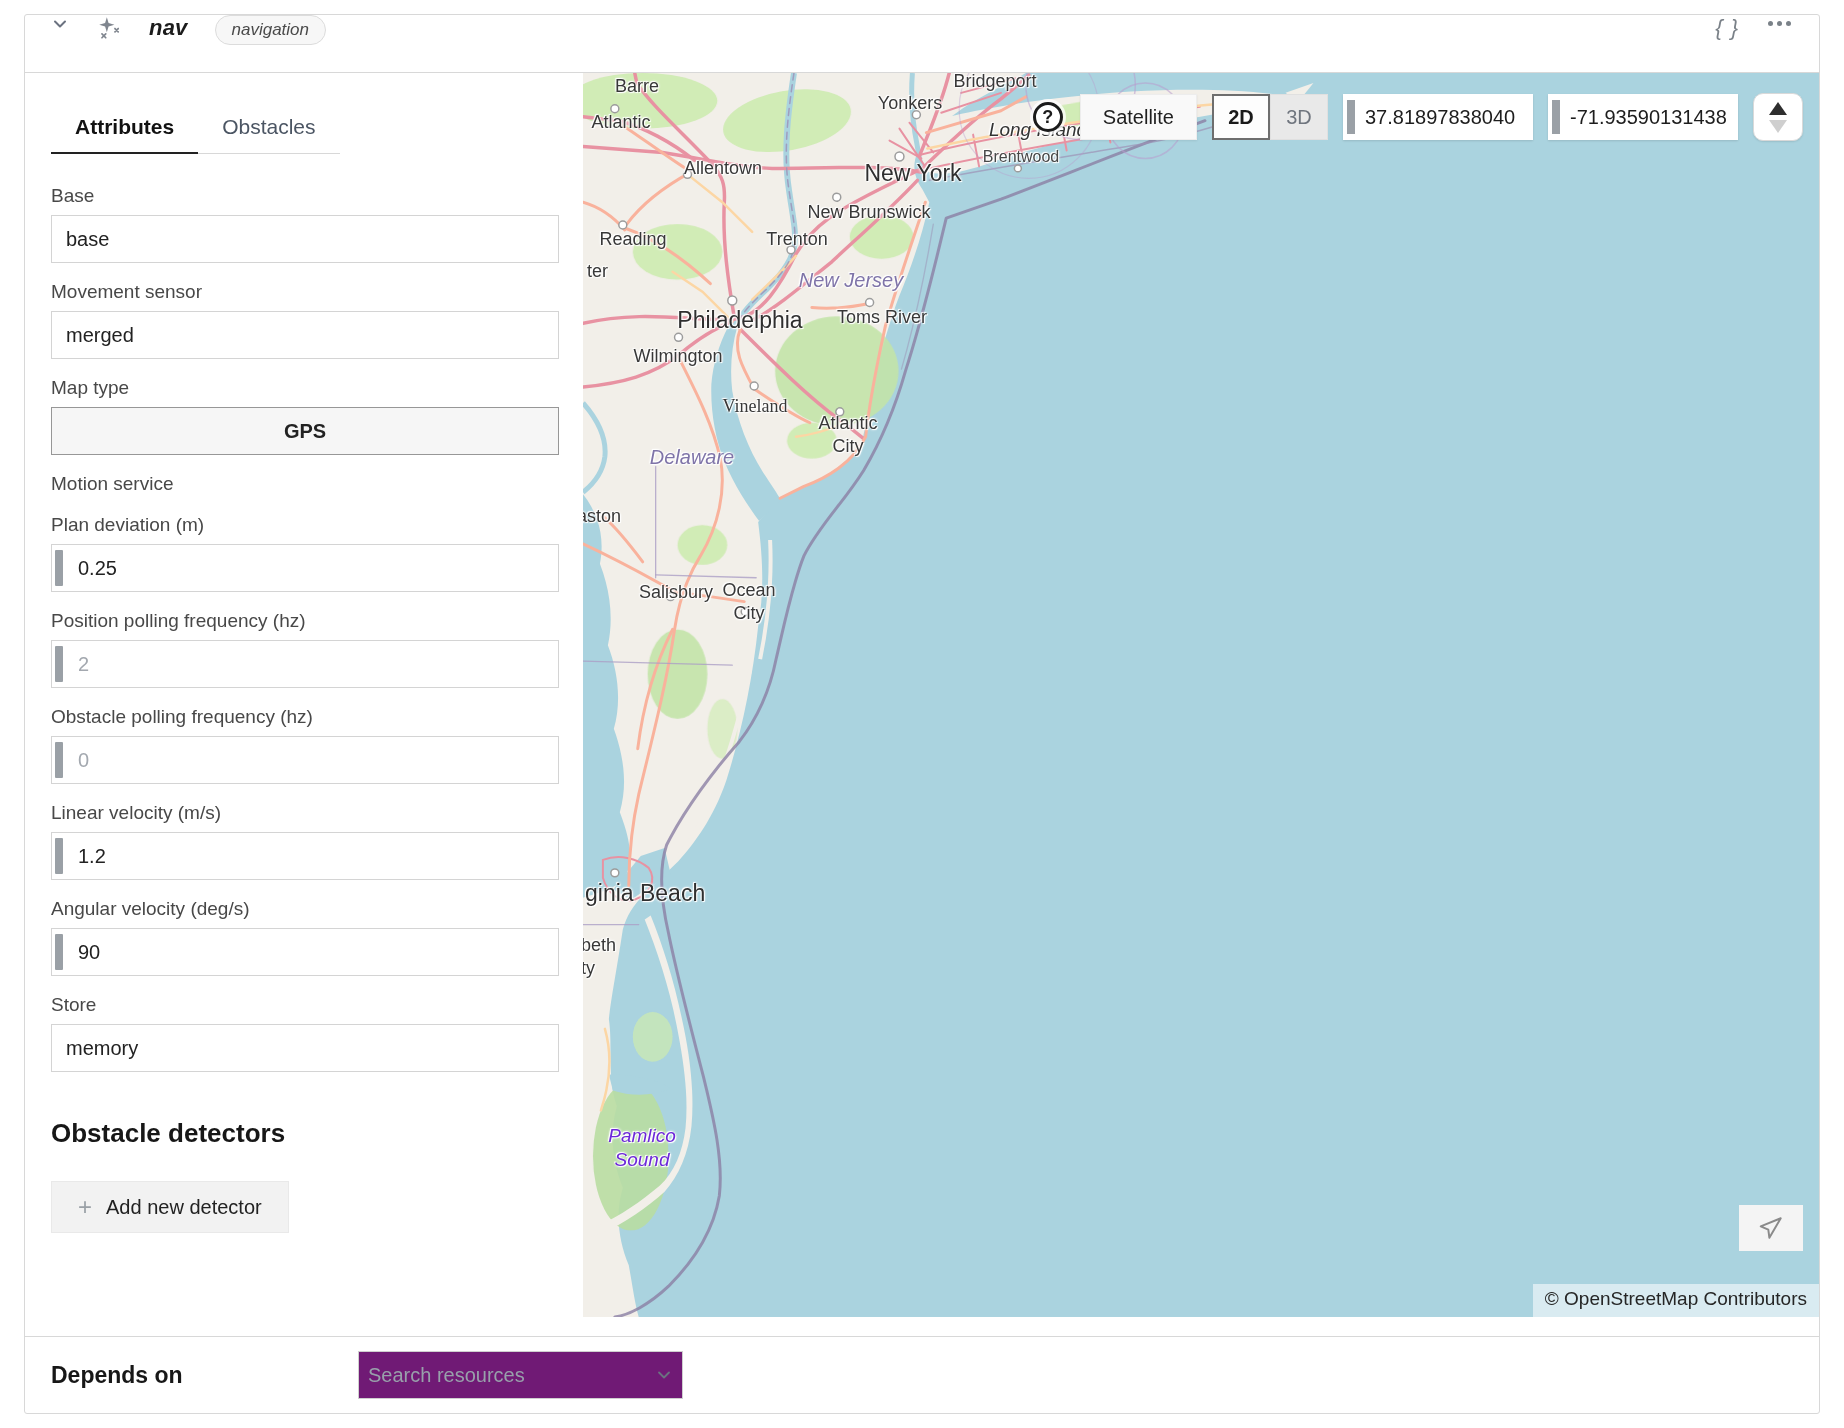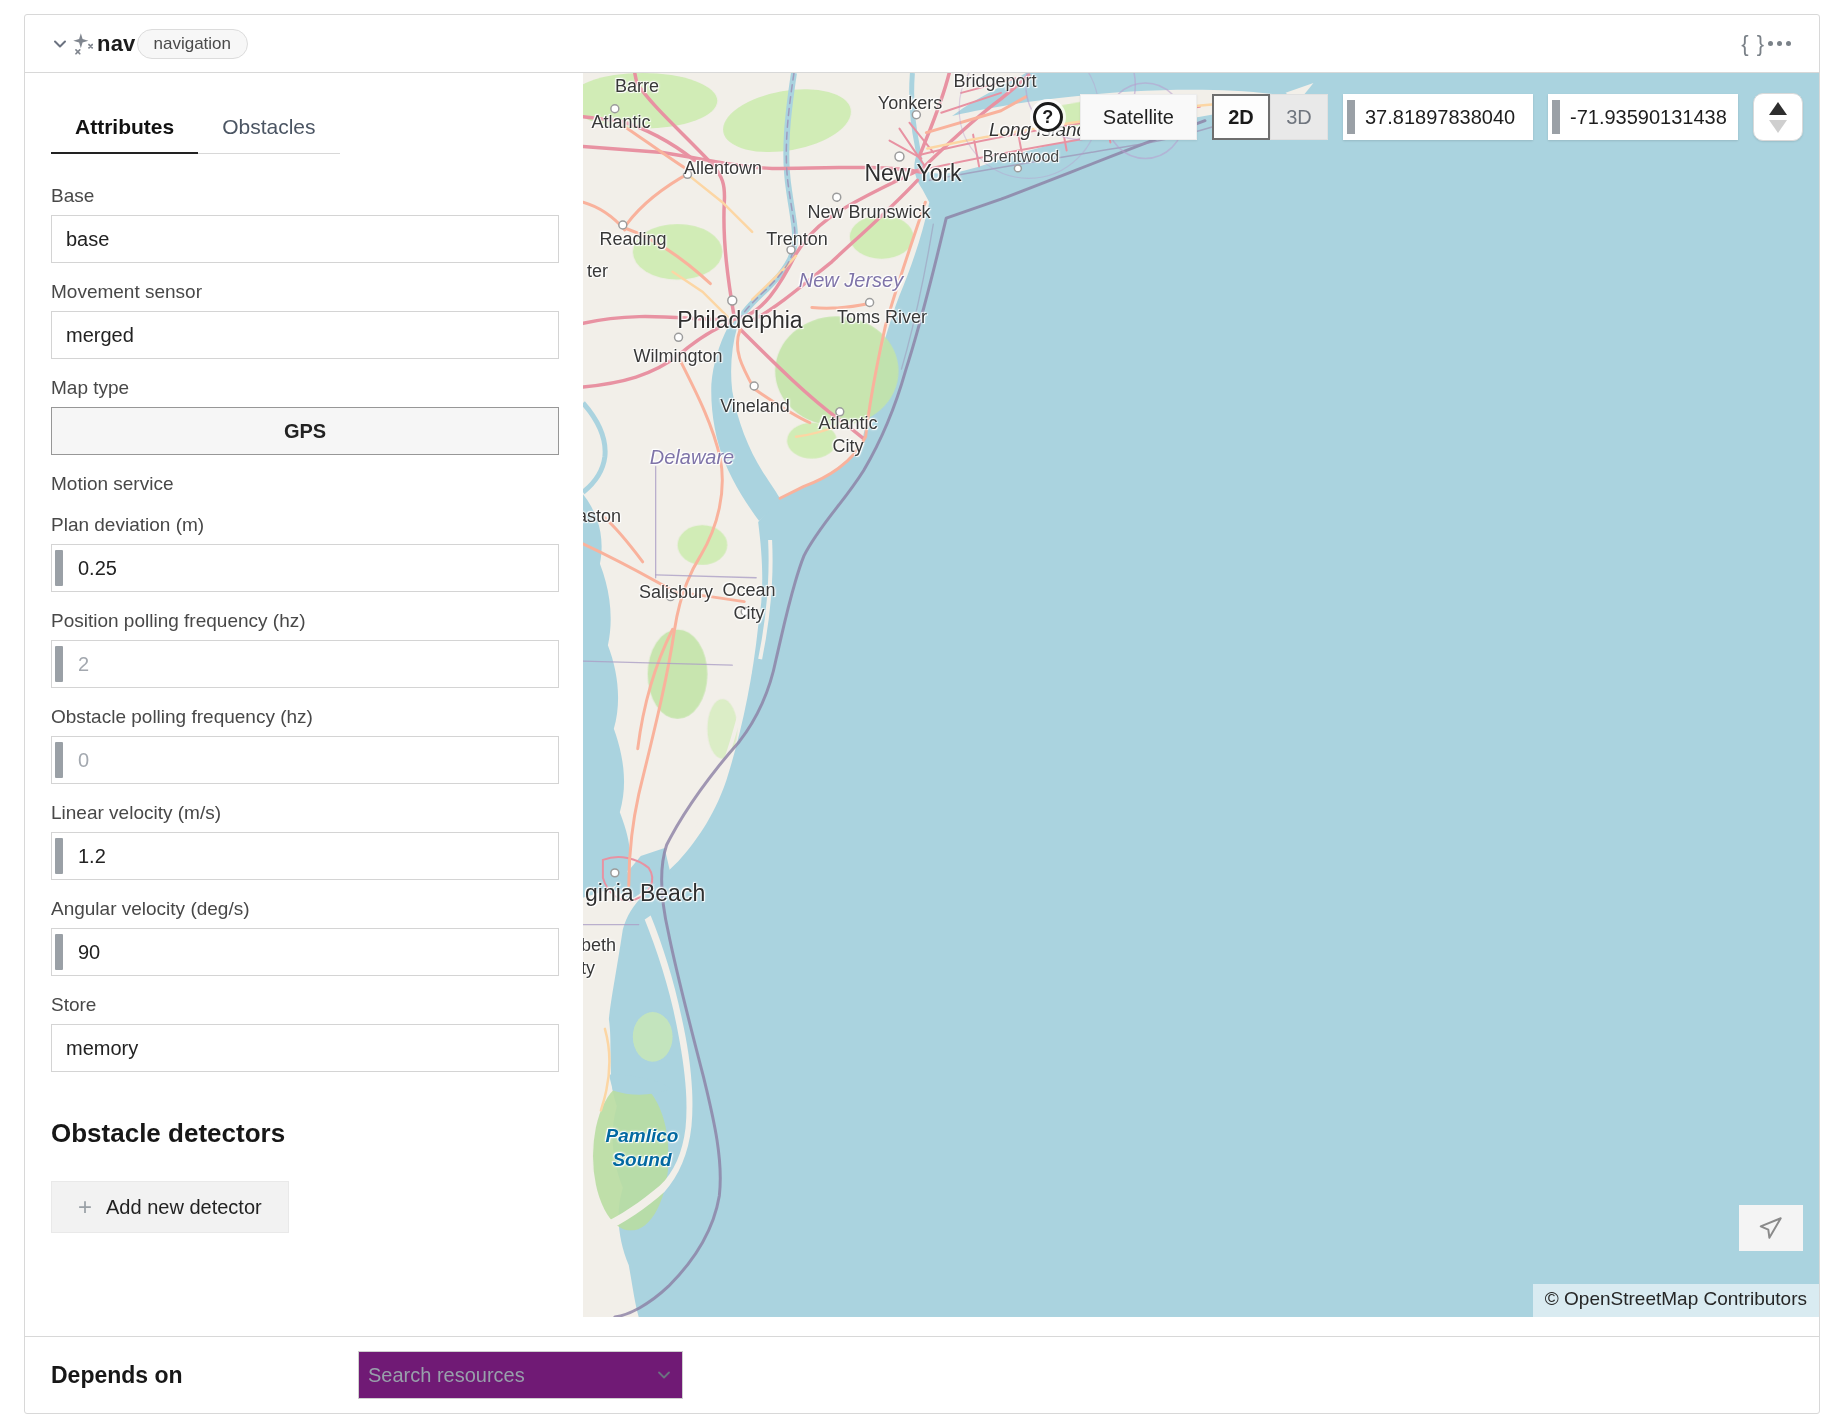--- a/index.html
+++ b/index.html
@@ -3,22 +3,22 @@
 <meta charset="utf-8">
 <style>
   * { margin:0; padding:0; box-sizing:border-box; }
   html,body { width:1844px; height:1428px; background:#fff; overflow:hidden;
     font-family:"Liberation Sans", sans-serif; color:#1f1f1f; }
   .page { width:1844px; height:1428px; padding:14px 24px; }
   .card { width:100%; height:1400px; border:1px solid #d8d8d8; border-radius:3px;
     background:#fff; display:flex; flex-direction:column; }
 
   
-  .card-header { height:58px; flex:0 0 58px; display:flex; align-items:center;
-    padding:0 26px; gap:1px; border-bottom:1px solid #d8d8d8; }
+  .card-header { height:58px; flex:0 0 58px; display:flex; align-items:flex-start;
+    padding:0 26px; gap:27px; border-bottom:1px solid #d8d8d8;font-style:italic; }
   .chev { width:18px; height:18px; color:#6b7280; display:flex; align-items:center; justify-content:center; cursor:pointer; }
   .res-icon { width:26px; height:26px; color:#80868f; }
   .res-name { font-size:22px; font-weight:700; color:#1c1c1c; letter-spacing:.2px; }
   .badge { font-size:17px; color:#4a4a4a; background:#f7f7f7; border:1px solid #dcdcdc;
     border-radius:999px; padding:5px 16px 6px; line-height:1; }
   .spacer { flex:1; }
   .braces { font-size:22px; color:#7a8188; letter-spacing:1px; cursor:pointer; font-weight:400; }
   .more { display:flex; gap:4px; cursor:pointer; padding:6px 2px; }
   .more i { width:5px; height:5px; border-radius:50%; background:#7a8188; display:block; }
 
@@ -56,21 +56,21 @@
   .map-svg { position:absolute; inset:0; width:100%; height:100%; }
   .map-labels { position:absolute; inset:0; pointer-events:none; }
   .ml { position:absolute; transform:translate(-50%,-50%); white-space:pre-line; text-align:center; line-height:1.25;
     text-shadow:0 0 3px #fff, 0 0 3px #fff, 1px 1px 0 rgba(255,255,255,.9), -1px -1px 0 rgba(255,255,255,.9); }
   .ml.cut { transform:translate(0,-50%); text-align:left; }
   .ml-city { font-size:18px; color:#383838; }
   .ml-city-sm { font-size:16px; color:#474747; }
   .ml-city-lg { font-size:23px; color:#2f2f2f; }
   .ml-state { font-size:20px; font-style:italic; color:#7f74a8; }
   .ml-island { font-size:19px; font-style:italic; color:#333; }
-  .ml-water { font-size:19px; font-style:italic; color:#0369a1;font-weight:bold; }
+  .ml-water { font-size:19px; font-style:italic; color:#6d28d9; }
 
   .map-controls { position:absolute; top:20px; right:16px; display:flex; align-items:center; gap:15px; }
   .help-btn { width:30px; height:30px; border-radius:50%; background:#fff; border:3px solid #1b1b1b;
     color:#1b1b1b; font-weight:700; font-size:18px; display:flex; align-items:center; justify-content:center;
     cursor:pointer; box-shadow:0 0 0 3px rgba(255,255,255,.75); margin-right:2px; }
   .ctl-btn { height:46px; background:#f9f9f9; border:1px solid #ededed; font-size:20px; color:#1f1f1f;
     padding:0 22px; cursor:pointer; font-family:inherit; box-shadow:0 1px 2px rgba(0,0,0,.08); }
   .mode-toggle { display:flex; }
   .mode-btn { height:46px; width:58px; font-size:20px; font-family:inherit; cursor:pointer;
     background:#e9e9e9; border:1px solid #e0e0e0; color:#6f757e; }
@@ -333,21 +333,21 @@
             <div class="ml ml-city-sm" style="left: 438px; top: 84px;">Brentwood</div>
             <div class="ml ml-city" style="left: 140px; top: 95px;">Allentown</div>
             <div class="ml ml-city" style="left: 248px; top: 139px; margin-left: 38px;">New Brunswick</div>
             <div class="ml ml-city" style="left: 50px; top: 166px;">Reading</div>
             <div class="ml ml-city" style="left: 214px; top: 166px;">Trenton</div>
             <div class="ml ml-city cut" style="left: 4px; top: 198px;">ter</div>
             <div class="ml ml-state" style="left: 268px; top: 207px;">New Jersey</div>
             <div class="ml ml-city-lg" style="left: 157px; top: 247px;">Philadelphia</div>
             <div class="ml ml-city" style="left: 299px; top: 244px;">Toms River</div>
             <div class="ml ml-city" style="left: 95px; top: 283px;">Wilmington</div>
-            <div class="ml ml-city" style="left: 172px; top: 333px;">Vineland</div>
+            <div class="ml ml-city" style="left: 172px; top: 333px; font-family: Liberation Serif, serif;">Vineland</div>
             <div class="ml ml-city" style="left: 265px; top: 361px;">Atlantic
 City</div>
             <div class="ml ml-state" style="left: 109px; top: 384px;">Delaware</div>
             <div class="ml ml-city cut" style="left: -6px; top: 443px;">aston</div>
             <div class="ml ml-city" style="left: 93px; top: 519px;">Salisbury</div>
             <div class="ml ml-city" style="left: 166px; top: 528px;">Ocean
 City</div>
             <div class="ml ml-city-lg cut" style="left: 2px; top: 820px;">ginia Beach</div>
             <div class="ml ml-city cut" style="left: -2px; top: 883px;">beth
 ty</div>

